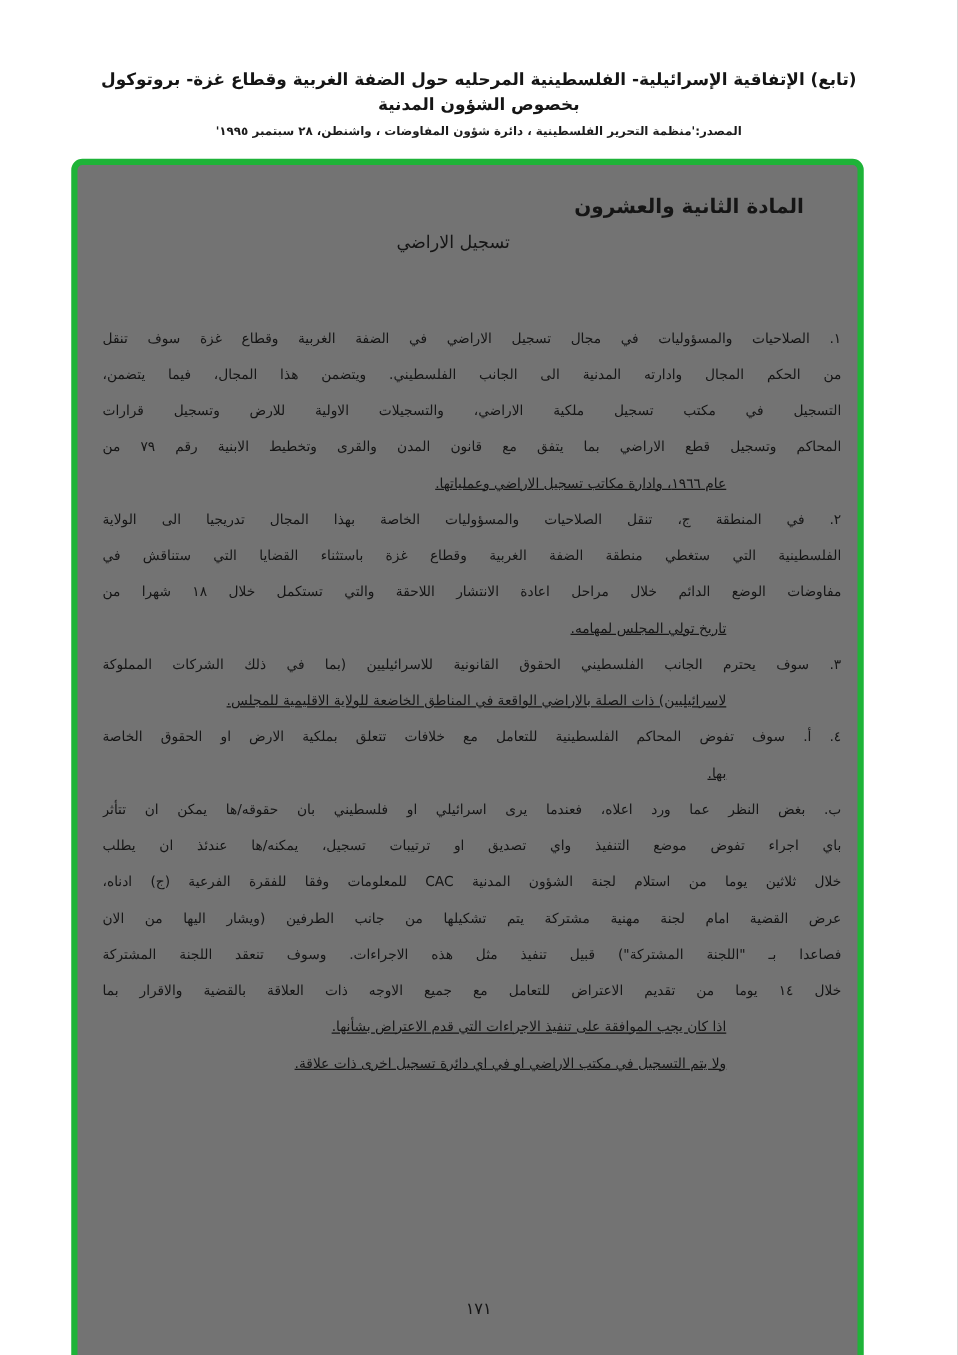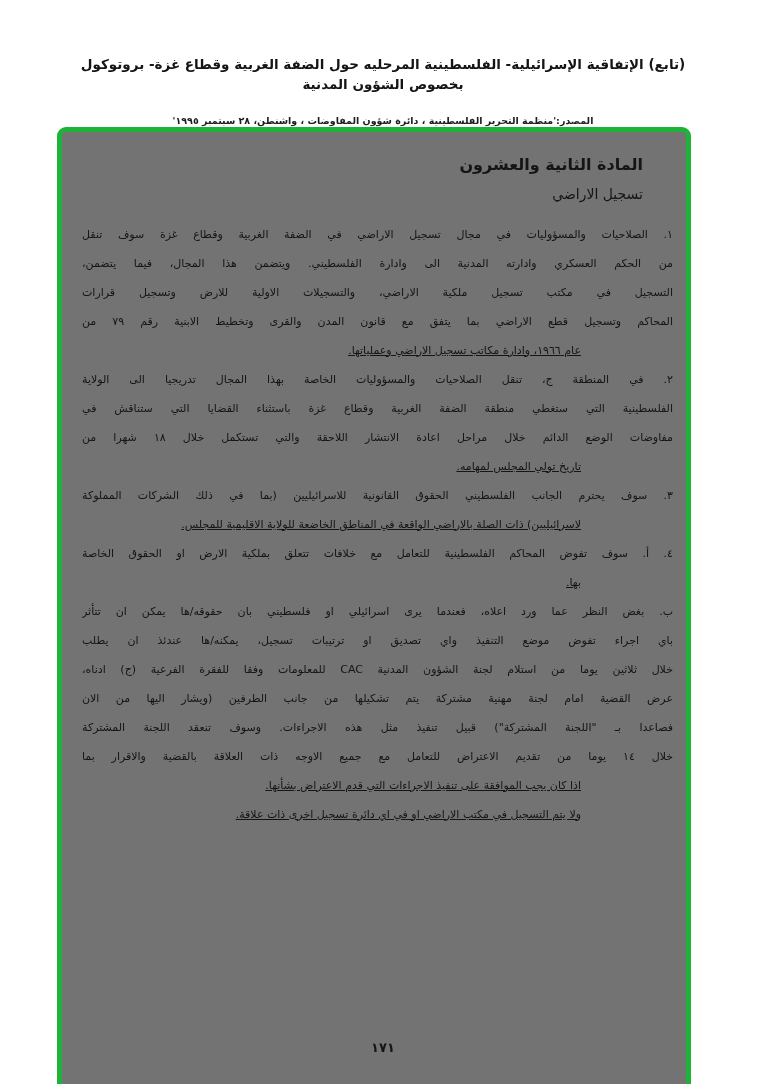--- a/index.html
+++ b/index.html
@@ -29,21 +29,21 @@
     font-weight: bold;
     letter-spacing: 0;
     direction: rtl;
     padding: 0 72px;
     line-height: 1.5;
   }
   .doc-header-source {
     font-size: 9.5px;
     font-weight: bold;
     direction: rtl;
-    margin-top: 20px;
+    margin-top: 5px;
     color: #1c1c1c;
   }
   .frame {
     position: absolute;
     left: 57px;
     top: 127px;
     width: 634px;
     height: 1048px;
     border: 5px solid #1eb338;
     border-radius: 9px;
@@ -58,22 +58,23 @@
     font-size: 16px;
     font-weight: bold;
     margin: 0 0 9px 0;
     padding-right: 30px;
     line-height: 1.4;
   }
   .article-subtitle {
     font-size: 14px;
     font-weight: normal;
     padding-right: 30px;
-    margin: 0 0 16px 0;
+    margin: 0 0 52px 0;
     line-height: 1.3;
+    text-align: center;
   }
   .article-body {
     font-size: 11px;
   }
   .line {
     height: 29px;
     line-height: 29px;
     overflow: hidden;
     text-align: justify;
     text-align-last: justify;
@@ -84,21 +85,21 @@
     padding-right: 92px;
     text-decoration: underline;
   }
   .page-number {
     position: absolute;
     top: 1040px;
     left: 0;
     right: 0;
     text-align: center;
     font-size: 13px;
-    font-weight: bold;
+    font-weight: normal;
     direction: rtl;
   }
 </style>
 </head>
 <body>
 
 <div class="page">
 
   <div class="doc-header">
     <div class="doc-header-title">(تابع) الإتفاقية الإسرائيلية- الفلسطينية المرحليه حول الضفة الغربية وقطاع غزة- بروتوكول بخصوص الشؤون المدنية</div>
@@ -107,21 +108,21 @@
 
   <div class="frame">
     <div class="article">
       <h1 class="article-title">المادة الثانية والعشرون</h1>
       <div class="article-subtitle">تسجيل الاراضي</div>
 
       <div class="article-body">
 
           <div class="line">١.  الصلاحيات والمسؤوليات في مجال تسجيل الاراضي في الضفة الغربية وقطاع غزة سوف  تنقل</div>
 
-          <div class="line">من الحكم العسكري وادارته المدنية الى وادارة الفلسطيني. ويتضمن هذا المجال، فيما يتضمن،</div>
+          <div class="line">من الحكم المجال وادارته المدنية الى الجانب الفلسطيني. ويتضمن هذا المجال، فيما يتضمن،</div>
 
           <div class="line">التسجيل في مكتب تسجيل ملكية الاراضي، والتسجيلات الاولية للارض وتسجيل قرارات</div>
 
           <div class="line">المحاكم  وتسجيل قطع الاراضي بما يتفق مع قانون المدن والقرى وتخطيط الابنية رقم ٧٩ من</div>
 
           <div class="line last-line">عام ١٩٦٦، وادارة مكاتب تسجيل الاراضي وعملياتها.</div>
 
           <div class="line">٢.  في المنطقة ج، تنقل الصلاحيات والمسؤوليات الخاصة بهذا المجال تدريجيا الى الولاية</div>
 
           <div class="line">الفلسطينية التي ستغطي منطقة الضفة الغربية وقطاع غزة باستثناء القضايا التي ستناقش في</div>

